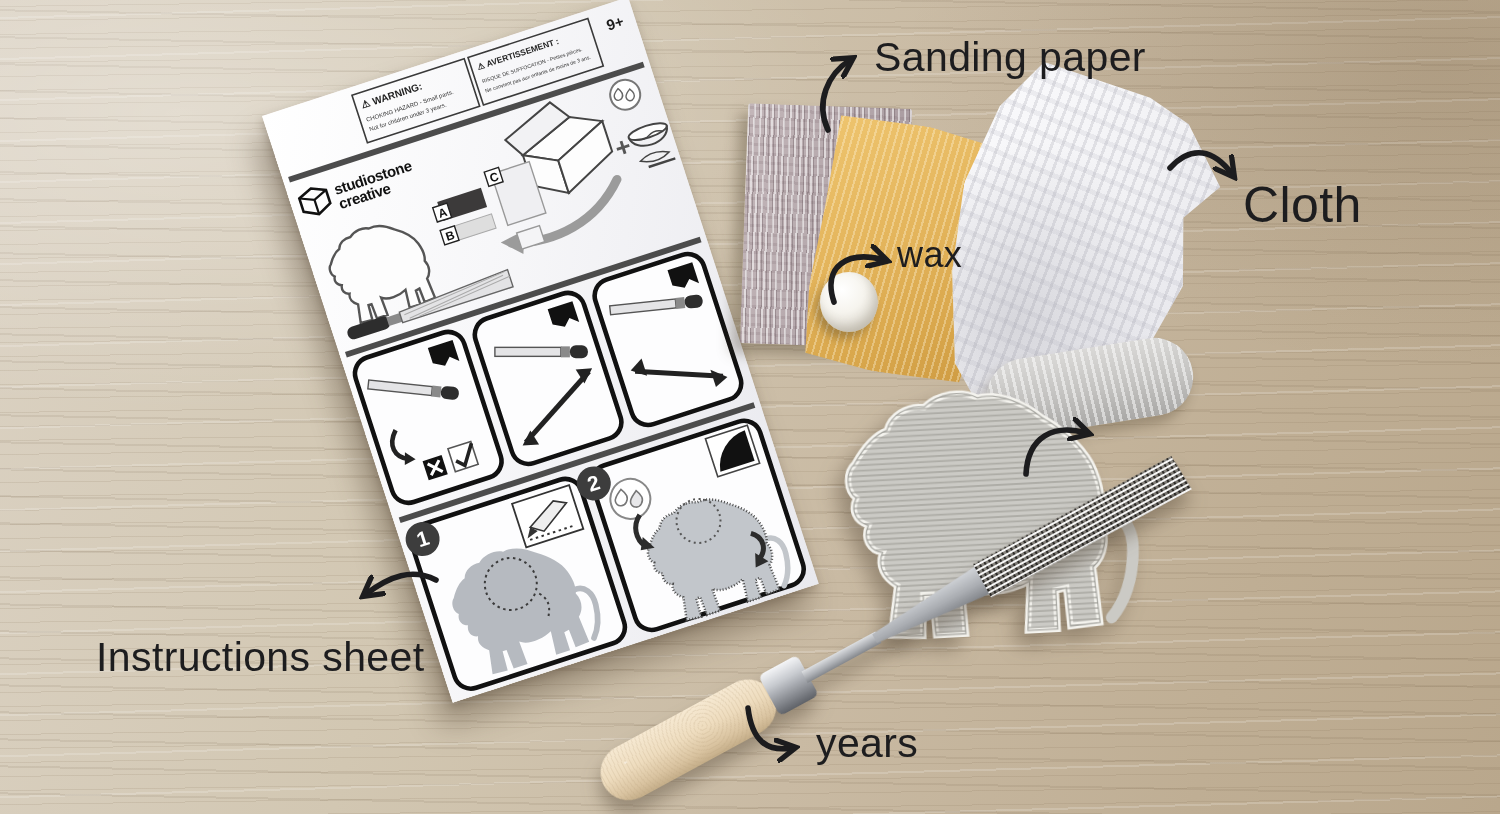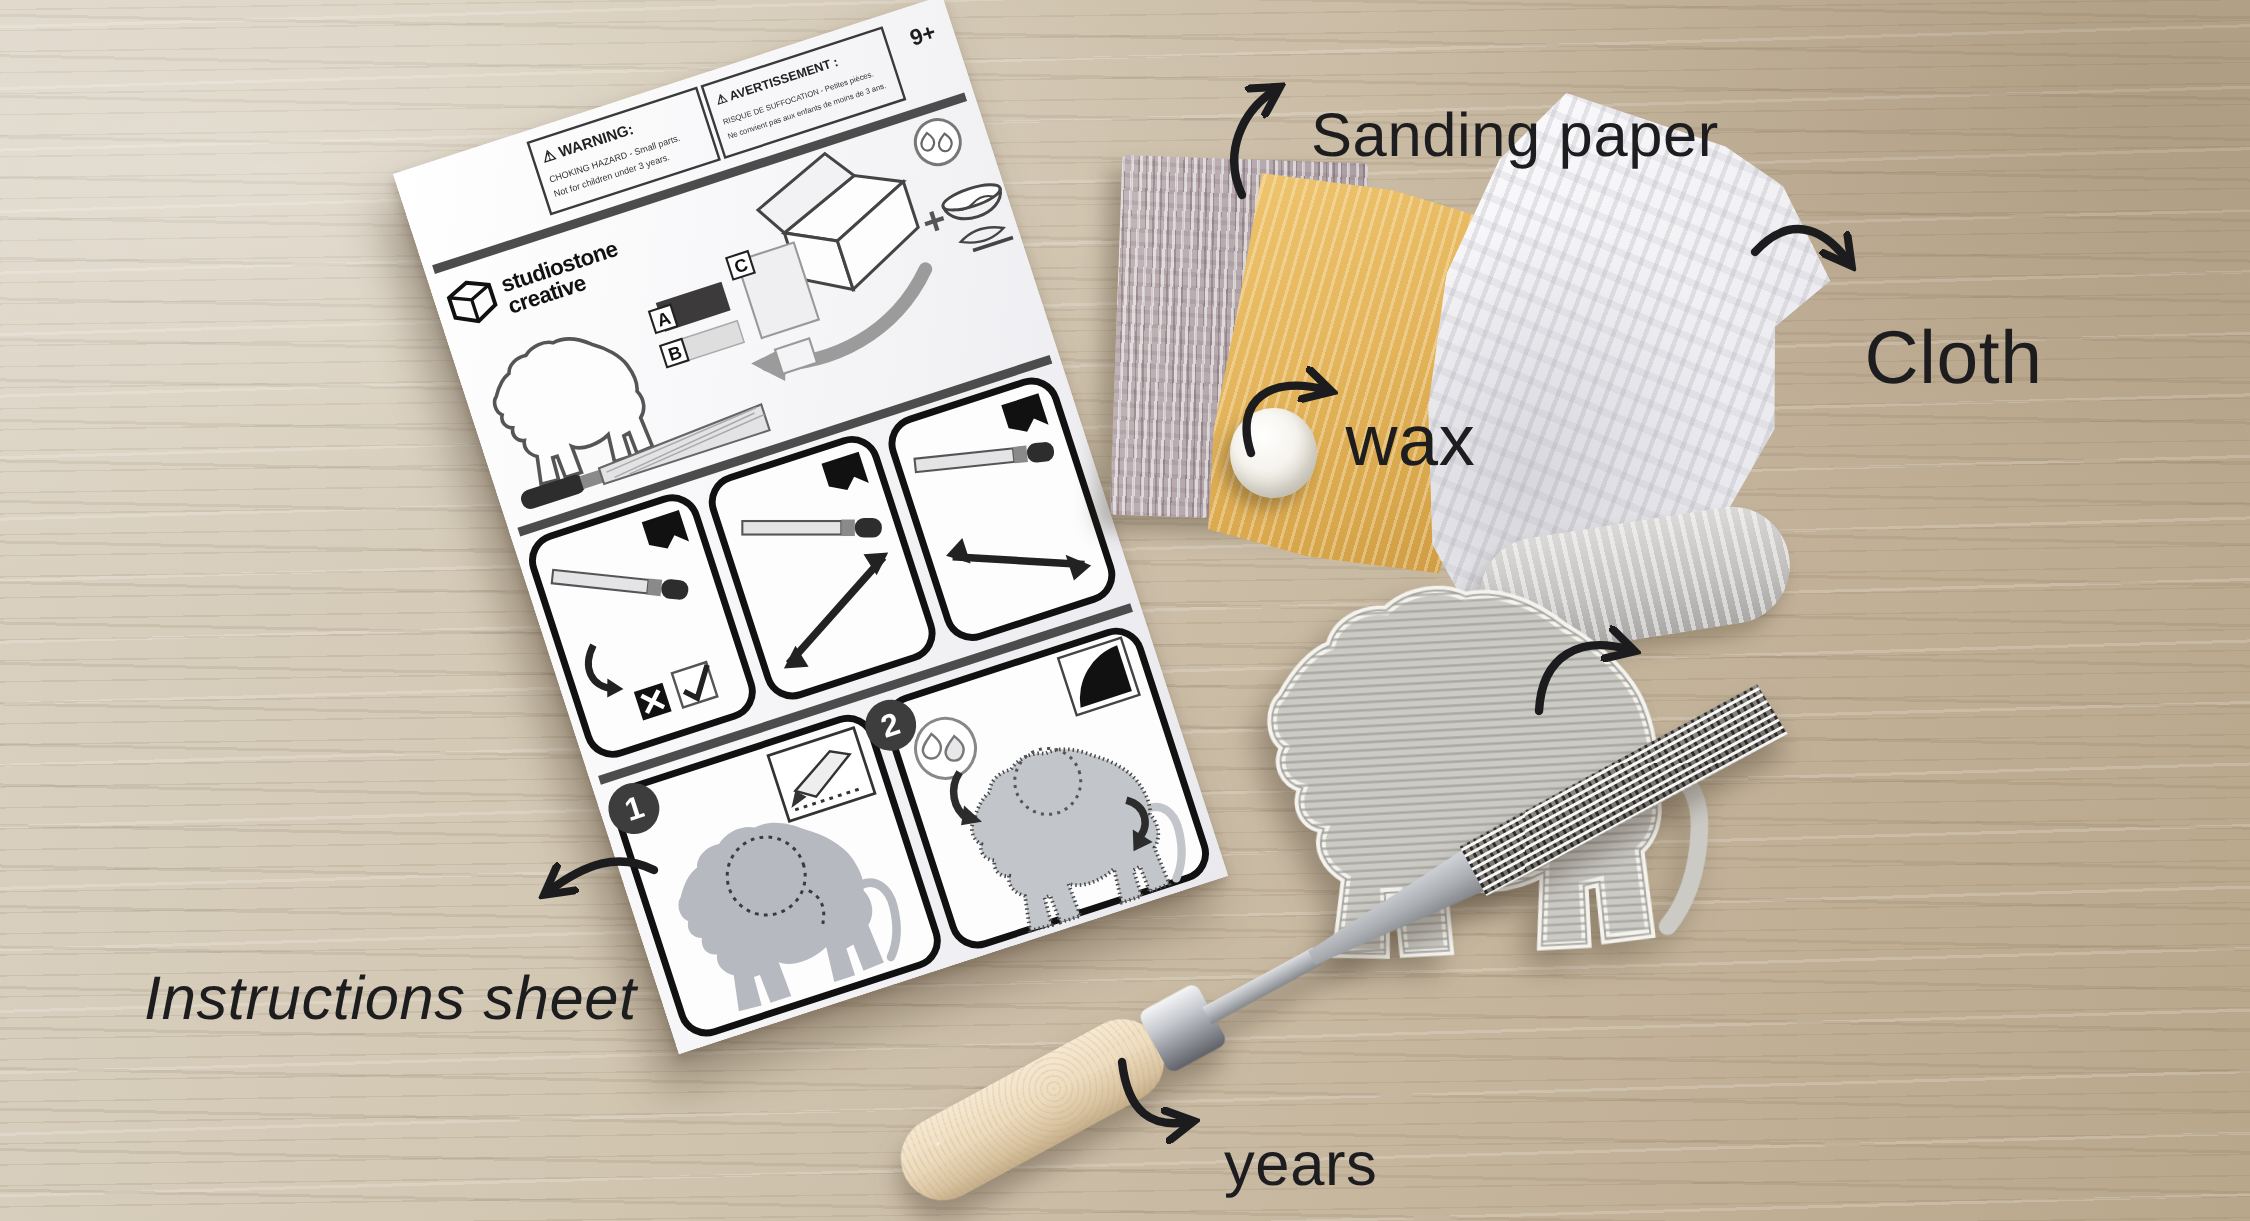--- a/index.html
+++ b/index.html
@@ -7,21 +7,21 @@
     position:relative;width:1500px;height:814px;overflow:hidden;
     font-family:"Liberation Sans",sans-serif;
     background:
       radial-gradient(1100px 480px at 12% 14%, rgba(255,255,255,.30), transparent 62%),
       radial-gradient(900px 500px at 96% 8%, rgba(96,74,50,.16), transparent 60%),
       repeating-linear-gradient(179.2deg, rgba(122,101,74,0) 0 6px, rgba(122,101,74,.13) 6px 7px, rgba(122,101,74,0) 7px 14px),
       repeating-linear-gradient(181.1deg, rgba(98,79,55,0) 0 11px, rgba(98,79,55,.10) 11px 13px, rgba(98,79,55,0) 13px 27px),
       repeating-linear-gradient(178.4deg, rgba(255,255,255,0) 0 17px, rgba(255,255,255,.18) 17px 19px, rgba(255,255,255,0) 19px 41px),
       linear-gradient(105deg,#dbd2c3 0%,#d2c7b2 32%,#c9baa3 58%,#bfae94 82%,#b9a78c 100%);
   }
-  .lbl{position:absolute;color:#1d1d1f;font-weight:500;letter-spacing:.4px;z-index:10;white-space:nowrap;margin-top:33px;}
+  .lbl{position:absolute;color:#1d1d1f;font-weight:500;letter-spacing:.4px;z-index:10;white-space:nowrap;}
   
   .sheet{
     position:absolute;left:262px;top:116px;width:385px;height:617px;z-index:2;
     transform:rotate(-18deg);transform-origin:0 0;
     background:linear-gradient(115deg,#ffffff 0%,#f7f7f9 40%,#e9e9ee 100%);
     box-shadow:-16px 20px 30px rgba(70,56,38,.40), -2px 4px 8px rgba(70,56,38,.25);
   }
   .sheet svg{display:block;}
   
   .sand-purple{
@@ -308,17 +308,17 @@
       <path d="M834,302 C822,266 848,250 884,260" marker-end="url(#ah)"></path>
       <path d="M1170,168 C1192,144 1214,150 1232,174" marker-end="url(#ah)"></path>
       <path d="M1026,474 C1028,436 1054,424 1086,433" marker-end="url(#ah)"></path>
       <path d="M436,580 C412,568 390,576 366,594" marker-end="url(#ah)"></path>
       <path d="M748,708 C752,742 768,752 792,748" marker-end="url(#ah)"></path>
     </g>
   </svg>
 
   <div class="lbl" style="left:874px;top:34px;font-size:41px;">Sanding paper</div>
   <div class="lbl" style="left:1243px;top:176px;font-size:50px;">Cloth</div>
-  <div class="lbl" style="left:897px;top:234px;font-size:48px;">wax</div>
-  <div class="lbl" style="left:96px;top:609px;font-size:41px;font-style:italic;">Instructions sheet</div>
+  <div class="lbl" style="left:897px;top:234px;font-size:36px;">wax</div>
+  <div class="lbl" style="left:96px;top:634px;font-size:41px;">Instructions sheet</div>
   <div class="lbl" style="left:816px;top:720px;font-size:41px;">years</div>
 
 </div>
 
 </body></html>

